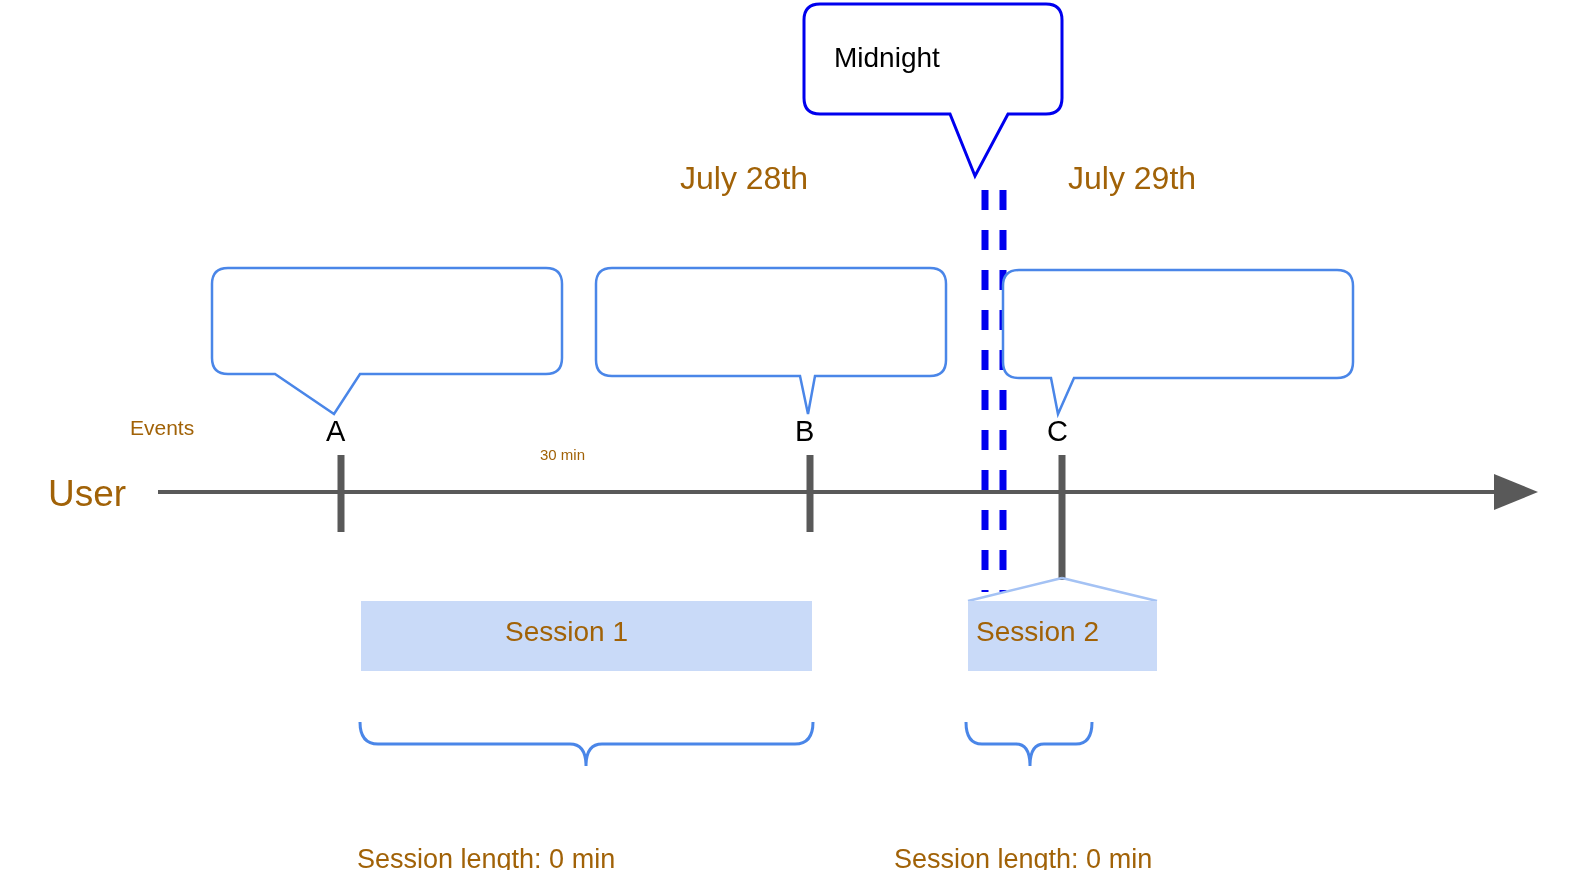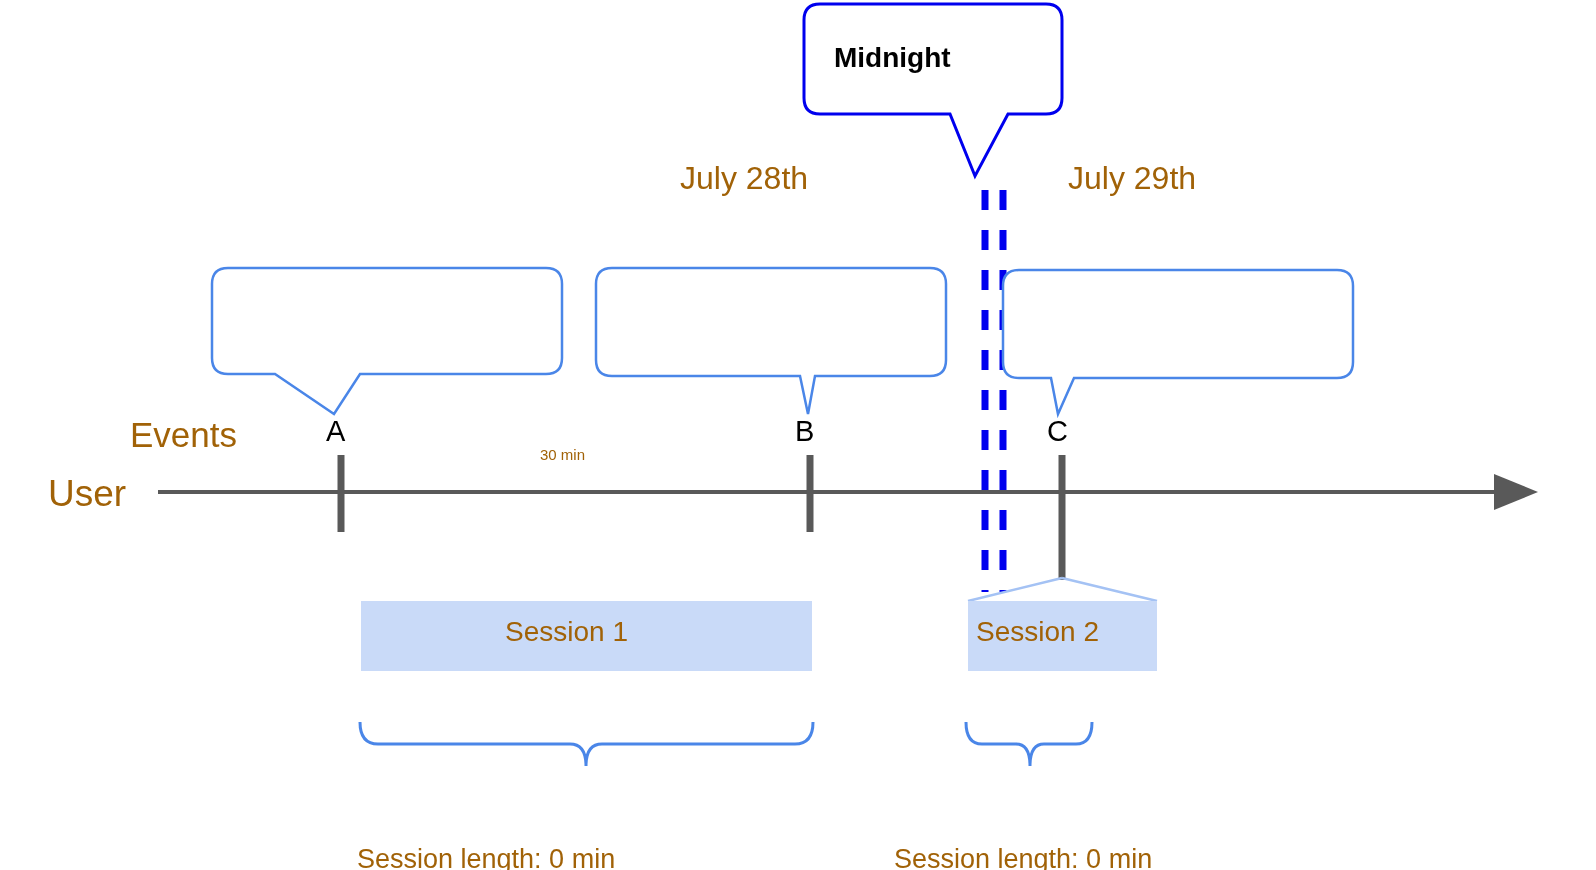--- a/index.html
+++ b/index.html
@@ -26,21 +26,21 @@
     width: 1596px;
     height: 870px;
   }
   .lbl {
     position: absolute;
     color: #a16207;
     white-space: nowrap;
     line-height: 1;
   }
   .lbl-user        { font-size: 37px; left: 48px;  top: 475px; }
-  .lbl-events      { font-size: 35px; left: 130px; top: 417px; }
+  .lbl-events      { font-size: 21px; left: 130px; top: 417px; }
   .lbl-tick        { font-size: 29px; color: #000; }
   .lbl-tickA       { left: 326px;  top: 417px; }
   .lbl-tickB       { left: 795px;  top: 417px; }
   .lbl-tickC       { left: 1047px; top: 417px; }
   .lbl-30min       { font-size: 15px; left: 540px; top: 447px; }
   .lbl-date        { font-size: 32px; }
   .lbl-date28      { left: 680px;  top: 162px; }
   .lbl-date29      { left: 1068px; top: 162px; }
   .lbl-sesslen     { font-size: 27px; margin-top: 48px; }
   .lbl-sesslen1    { left: 357px; top: 798px; }
@@ -50,21 +50,21 @@
     position: absolute;
     font-size: 26px;
     color: #000000;
     white-space: nowrap;
     line-height: 1;
   }
   .callout-text b { font-weight: bold; }
   .ct-login    { left: 236px;  top: 308px; }
   .ct-eventb   { left: 618px;  top: 308px; }
   .ct-logout   { left: 1029px; top: 310px; }
-  .ct-midnight { left: 834px;  top: 44px; font-weight: bold; font-size: 28px; }
+  .ct-midnight { left: 834px;  top: 44px; font-weight: normal; font-size: 28px; }
 
   .session-text {
     position: absolute;
     font-size: 28px;
     color: #a16207;
     white-space: nowrap;
     line-height: 1;
   }
   .st-1 { left: 505px;  top: 618px; }
   .st-2 { left: 976px;  top: 618px; }

